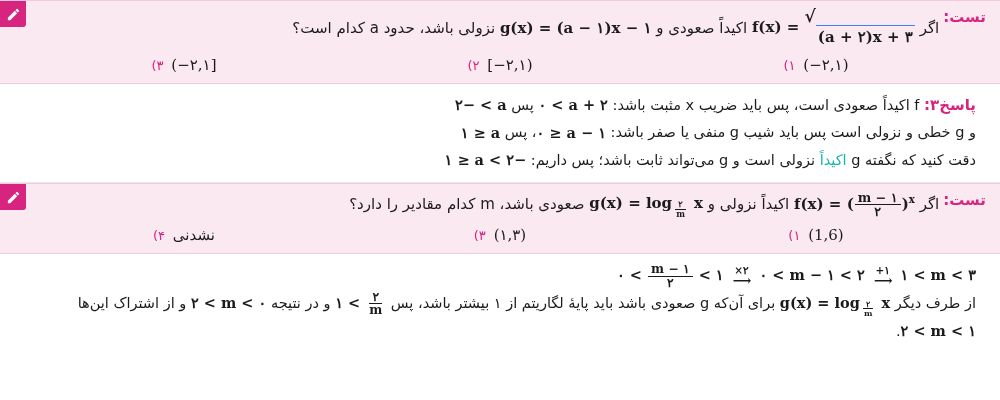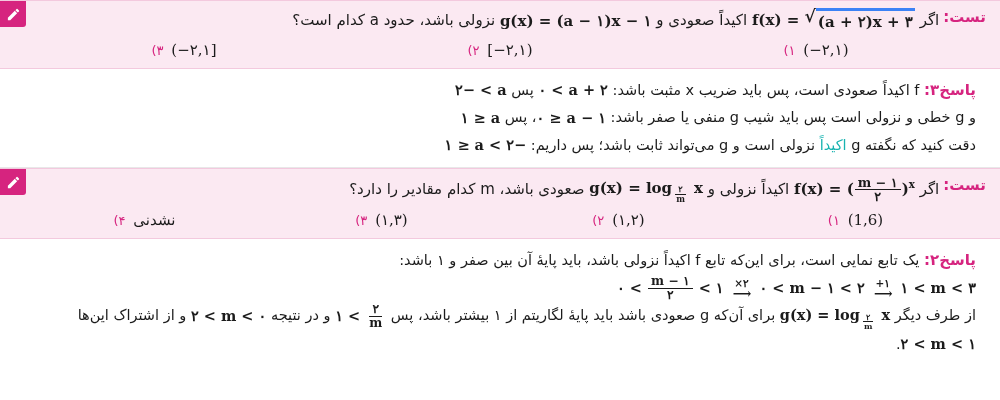--- a/index.html
+++ b/index.html
@@ -93,23 +93,23 @@
     font-size: 0.68em;
     vertical-align: super;
   }
   .radical {
     display: inline-flex;
     align-items: stretch;
     vertical-align: middle;
   }
   .radical .sign { font-size: 1.15em; line-height: 1; }
   .radical .body {
-    border-top: 3px solid #3b82f6;
+    border-top: 1px solid #3b82f6;
     padding: 0 2px;
-    margin-top: 0;
+    margin-top: 17px;
   }
 
   
   .options {
     display: flex;
     flex-direction: row;
     justify-content: space-between;
     padding: 2px 26px 9px 26px;
     box-sizing: border-box;
   }
@@ -258,41 +258,31 @@
               </span></span>&nbsp;x</span>
         <span>صعودی باشد، m کدام مقادیر را دارد؟</span>
       </span>
     </div>
     <div class="options">
       <div class="opt">
         <span class="opt-val">(1,6)</span>
         <span class="opt-num">۱)</span>
       </div>
       <div class="opt">
-        <span class="opt-val">(۱,۲)</span>
-        <span class="opt-num">۲)</span>
-      </div>
-      <div class="opt">
         <span class="opt-val">(۱,۳)</span>
         <span class="opt-num">۳)</span>
       </div>
       <div class="opt">
         <span class="opt-val">نشدنی</span>
         <span class="opt-num">۴)</span>
       </div>
     </div>
   </div>
 
   <div class="a-block">
-    <div class="a-line">
-      <span class="a-tag">پاسخ۲:</span>
-      <span>
-        یک تابع نمایی است، برای این‌که تابع f اکیداً نزولی باشد، باید پایهٔ آن بین صفر و ۱ باشد:
-      </span>
-    </div>
     <div class="a-line">
       <span class="math">
         ۰ &lt; <span class="frac">
             <span class="num">m&nbsp;−&nbsp;۱</span>
             <span class="den">۲</span>
           </span> &lt; ۱
         <span class="arrow-op">
             <span class="lbl">×۲</span>
             <span class="bar">⟶</span>
           </span>

